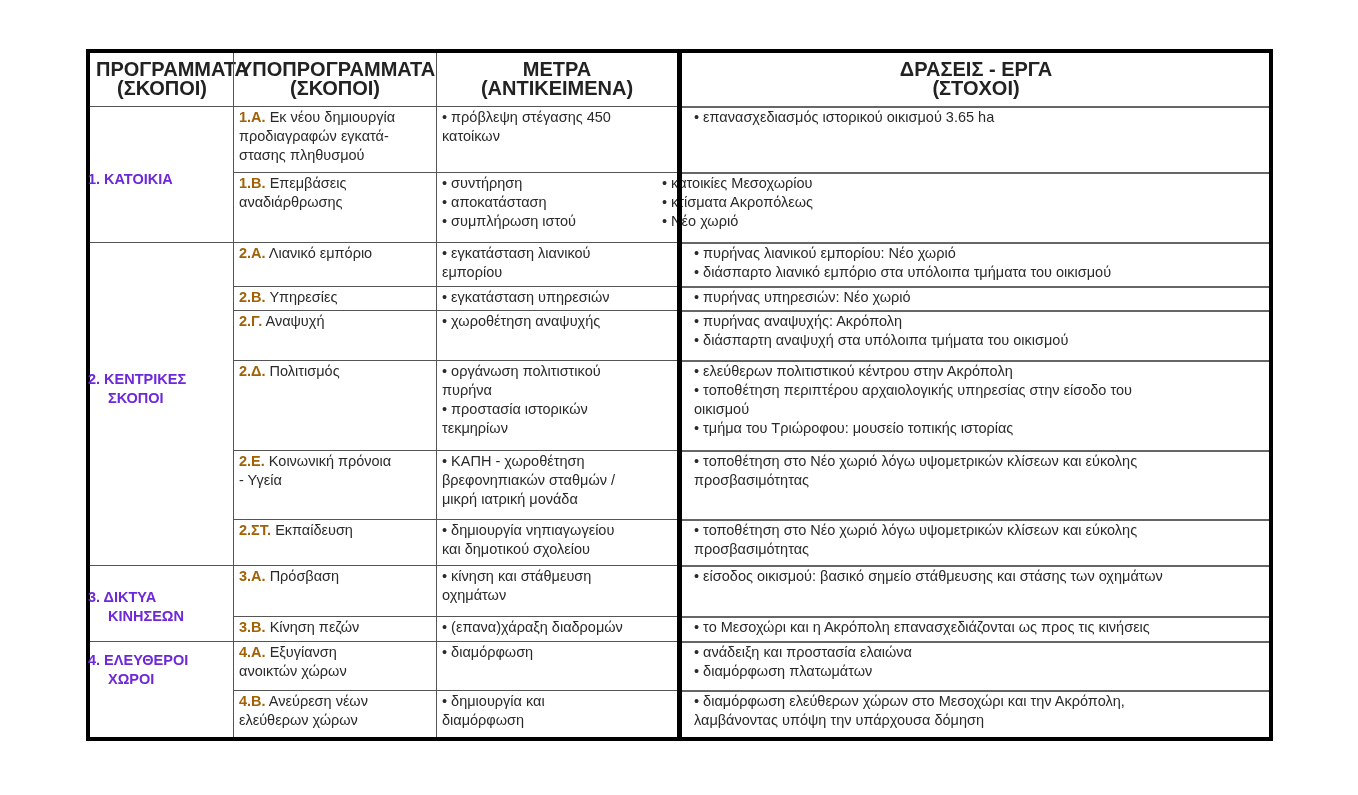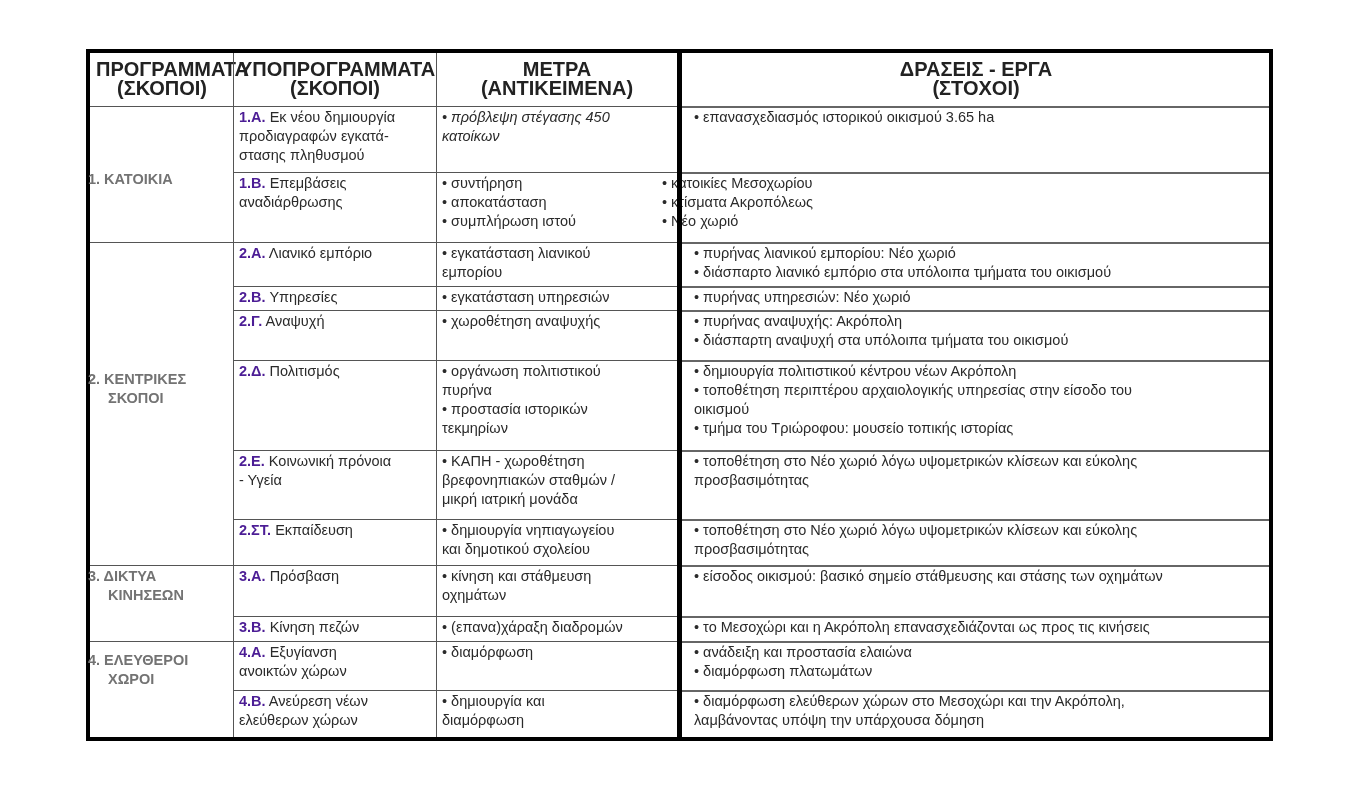--- a/index.html
+++ b/index.html
@@ -3,22 +3,22 @@
 <meta charset="utf-8">
 <style>
   html, body { margin:0; padding:0; background:#ffffff; }
   body { width:1358px; height:795px; position:relative; overflow:hidden;
          font-family:"Liberation Sans", sans-serif; color:#2a2a2a; }
   .frame { position:absolute; left:86px; top:49px; width:1187px; height:692px;
            box-sizing:border-box; border:4px solid #000; }
   .cell { position:absolute; box-sizing:border-box; font-size:14.5px; line-height:19px;
           padding:2px 5px 0 6px; }
   .hdr { font-weight:bold; text-align:center; font-size:20px; line-height:19px; padding-top:7px; color:#222; }
-  .prog { font-weight:bold; font-size:14.5px; color:#737373; }
-  .code { font-weight:bold; color:#4c1d95; }
+  .prog { font-weight:bold; font-size:14.5px; color:#6d28d9; }
+  .code { font-weight:bold; color:#a16207; }
   .hline { position:absolute; height:1px; background:#555; }
   .hline.r { height:2px; background:#666; }
   .vline { position:absolute; width:1px; background:#555; }
   .thick { position:absolute; width:5px; background:#000; }
   .r4 { padding-left:12px; }
   .r4 .line { display:block; }
   .line { display:block; }
 </style>
 </head>
 <body>
@@ -39,21 +39,21 @@
     </div>
     <div class="cell hdr" style="left: 682px; top: 53px; width: 587px; height: 53px;">
       <span class="line">ΔΡΑΣΕΙΣ - ΕΡΓΑ</span>
       <span class="line">(ΣΤΟΧΟΙ)</span>
     </div>
     <div class="cell" style="left: 233px; top: 106px; width: 203px; height: 66px;">
       <span class="line"><span class="code">1.Α.</span> <span>Εκ νέου δημιουργία</span></span>
       <span class="line">προδιαγραφών  εγκατά-</span>
       <span class="line">στασης πληθυσμού</span>
     </div>
-    <div class="cell" style="left: 436px; top: 106px; width: 241px; height: 66px; font-style: italic;">
+    <div class="cell" style="left: 436px; top: 106px; width: 241px; height: 66px;">
       <span class="line">• πρόβλεψη στέγασης 450</span>
       <span class="line">κατοίκων</span>
     </div>
     <div class="cell r4" style="left: 682px; top: 106px; width: 587px; height: 66px;">
       <span class="line">• επανασχεδιασμός ιστορικού οικισμού 3.65 ha</span>
     </div>
     <div class="hline" style="left: 233px; top: 172px; width: 444px;"></div>
     <div class="hline r" style="left: 682px; top: 172px; width: 587px;"></div>
     <div class="cell" style="left: 233px; top: 172px; width: 203px; height: 70px;">
       <span class="line"><span class="code">1.Β.</span> <span>Επεμβάσεις</span></span>
@@ -110,21 +110,21 @@
     <div class="cell" style="left: 233px; top: 360px; width: 203px; height: 90px;">
       <span class="line"><span class="code">2.Δ.</span> <span>Πολιτισμός</span></span>
     </div>
     <div class="cell" style="left: 436px; top: 360px; width: 241px; height: 90px;">
       <span class="line">• οργάνωση πολιτιστικού</span>
       <span class="line">πυρήνα</span>
       <span class="line">• προστασία ιστορικών</span>
       <span class="line">τεκμηρίων</span>
     </div>
     <div class="cell r4" style="left: 682px; top: 360px; width: 587px; height: 90px;">
-      <span class="line">• δημιουργία πολιτιστικού κέντρου νέων Ακρόπολη</span>
+      <span class="line">• ελεύθερων πολιτιστικού κέντρου στην Ακρόπολη</span>
       <span class="line">• τοποθέτηση περιπτέρου αρχαιολογικής υπηρεσίας στην είσοδο του</span>
       <span class="line">οικισμού</span>
       <span class="line">• τμήμα του Τριώροφου: μουσείο τοπικής ιστορίας</span>
     </div>
     <div class="hline" style="left: 233px; top: 450px; width: 444px;"></div>
     <div class="hline r" style="left: 682px; top: 450px; width: 587px;"></div>
     <div class="cell" style="left: 233px; top: 450px; width: 203px; height: 69px;">
       <span class="line"><span class="code">2.Ε.</span> <span>Κοινωνική πρόνοια</span></span>
       <span class="line">- Υγεία</span>
     </div>
@@ -202,21 +202,21 @@
     </div>
     <div class="hline" style="left: 90px; top: 106px; width: 587px;"></div>
     <div class="hline r" style="left: 682px; top: 106px; width: 587px;"></div>
     <div class="cell prog" style="left: 88px; top: 106px; width: 145px; height: 136px; padding-top: 64px; padding-left: 0px;">
       <span class="line">1. ΚΑΤΟΙΚΙΑ</span>
     </div>
     <div class="cell prog" style="left: 88px; top: 242px; width: 145px; height: 323px; padding-top: 128px; padding-left: 0px;">
       <span class="line">2. ΚΕΝΤΡΙΚΕΣ</span>
       <span class="line" style="padding-left: 20px;">ΣΚΟΠΟΙ</span>
     </div>
-    <div class="cell prog" style="left: 88px; top: 565px; width: 145px; height: 76px; padding-top: 2px; padding-left: 0px;">
+    <div class="cell prog" style="left: 88px; top: 586px; width: 145px; height: 76px; padding-top: 2px; padding-left: 0px;">
       <span class="line">3. ΔΙΚΤΥΑ</span>
       <span class="line" style="padding-left: 20px;">ΚΙΝΗΣΕΩΝ</span>
     </div>
     <div class="cell prog" style="left: 88px; top: 641px; width: 145px; height: 96px; padding-top: 10px; padding-left: 0px;">
       <span class="line">4. ΕΛΕΥΘΕΡΟΙ</span>
       <span class="line" style="padding-left: 20px;">ΧΩΡΟΙ</span>
     </div>
     <div class="vline" style="left: 233px; top: 53px; height: 684px;"></div>
     <div class="vline" style="left: 436px; top: 53px; height: 684px;"></div>
     <div class="thick" style="left: 677px; top: 53px; height: 684px;"></div>

